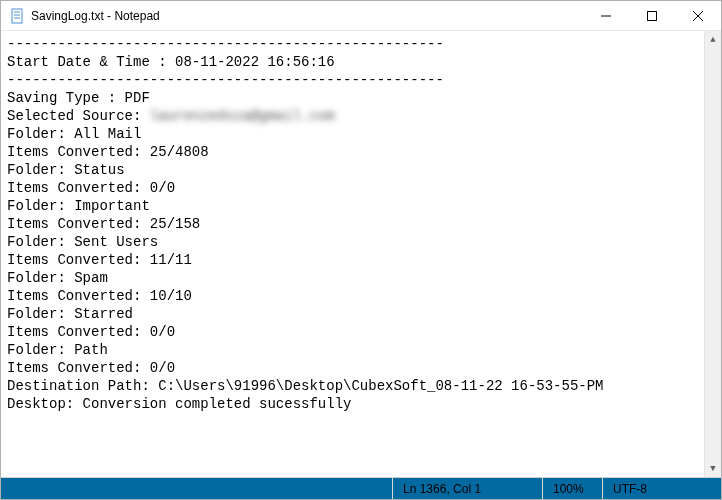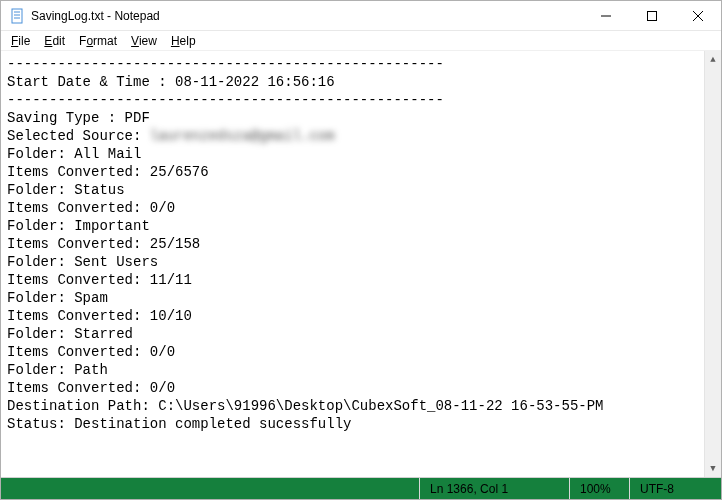--- a/index.html
+++ b/index.html
@@ -70,21 +70,21 @@
     position: relative;
   }
   .blur {
     filter: blur(3px);
     color: #555;
   }
   .statusbar {
     height: 22px;
     border-top: 1px solid #d0d0d0;
     display: flex;
-    background: #15803d;
+    background: #0369a1;
     font-size: 12px;
     color: #000;
   }
   .status-cell {
     border-left: 1px solid #d8d8d8;
     display: flex; align-items: center;
     padding: 0 10px;
     height: 100%;
   }
   .status-spacer { flex: 1; }
@@ -133,56 +133,49 @@
       </div>
       <div class="win-btn close">
         <svg width="10" height="10">
           <line x1="0" y1="0" x2="10" y2="10" stroke="#000" stroke-width="1"></line>
           <line x1="10" y1="0" x2="0" y2="10" stroke="#000" stroke-width="1"></line>
         </svg>
       </div>
     </div>
   </div>
 
-  <div class="menubar">
-    <span class="menu-item"><span class="ul">F</span><span>ile</span></span>
-    <span class="menu-item"><span class="ul">E</span><span>dit</span></span>
-    <span class="menu-item">F<span class="ul">o</span><span>rmat</span></span>
-    <span class="menu-item"><span class="ul">V</span><span>iew</span></span>
-    <span class="menu-item"><span class="ul">H</span><span>elp</span></span>
-  </div>
 
   <div class="content"><span>----------------------------------------------------</span>
 <span>Start Date &amp; Time : 08-11-2022 16:56:16</span>
 <span>----------------------------------------------------</span>
 <span>Saving Type : PDF</span>
 <span><span>Selected Source: </span><span class="blur">laurenzedsza@gmail.com</span></span>
 <span>Folder: All Mail</span>
-<span>Items Converted: 25/6576</span>
+<span>Items Converted: 25/4808</span>
 <span>Folder: Status</span>
 <span>Items Converted: 0/0</span>
 <span>Folder: Important</span>
 <span>Items Converted: 25/158</span>
 <span>Folder: Sent Users</span>
 <span>Items Converted: 11/11</span>
 <span>Folder: Spam</span>
 <span>Items Converted: 10/10</span>
 <span>Folder: Starred</span>
 <span>Items Converted: 0/0</span>
 <span>Folder: Path</span>
 <span>Items Converted: 0/0</span>
 <span>Destination Path: C:\Users\91996\Desktop\CubexSoft_08-11-22 16-53-55-PM</span>
-<span>Status: Destination completed sucessfully</span>
+<span>Desktop: Conversion completed sucessfully</span>
     <div class="scrollbar-v">
       <div class="sb-btn">▲</div>
       <div class="sb-track"></div>
       <div class="sb-btn">▼</div>
     </div>
   </div>
 
   <div class="statusbar">
     <div class="status-cell first status-spacer"></div>
     <div class="status-cell" style="width:150px">Ln 1366, Col 1</div>
     <div class="status-cell" style="width:60px">100%</div>
-    <div class="status-cell" style="width:92px">UTF-8</div>
+    <div class="status-cell" style="width:119px">UTF-8</div>
   </div>
 
 </div>
 
 </body></html>

